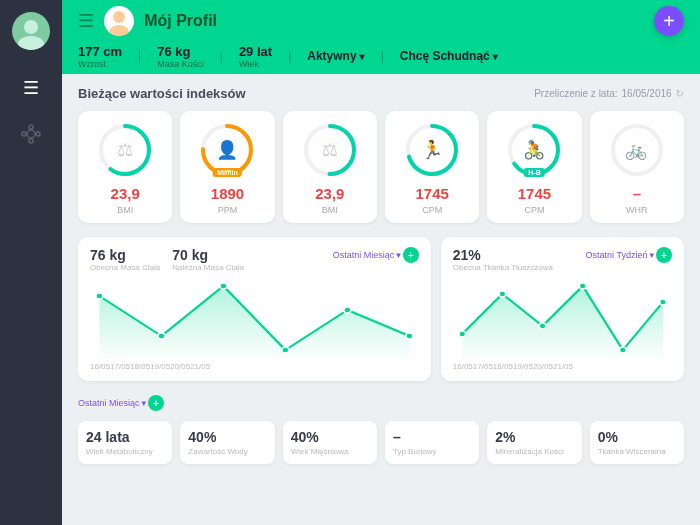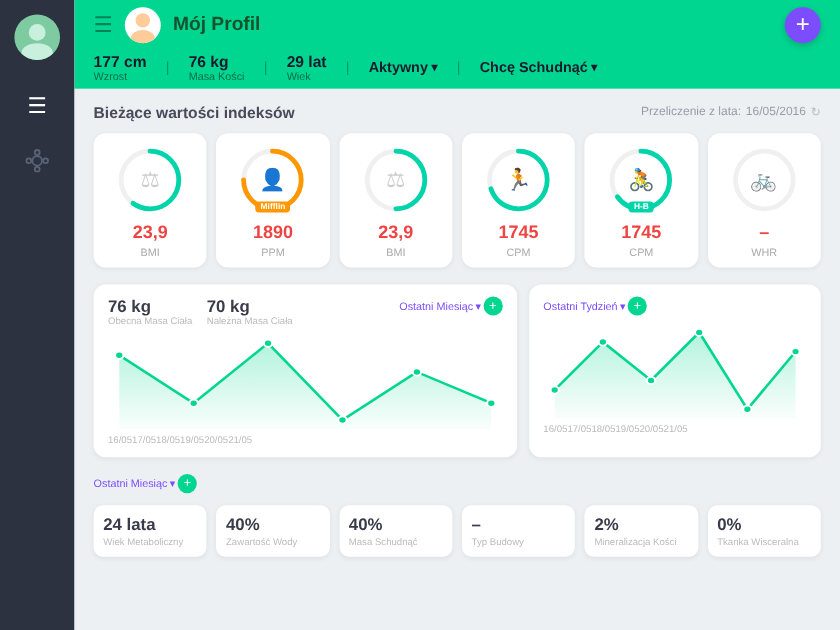--- a/index.html
+++ b/index.html
@@ -495,20 +495,26 @@
             <span>17/05</span>
             <span>18/05</span>
             <span>19/05</span>
             <span>20/05</span>
             <span>21/05</span>
           </div>
       </div>
 
       <div class="chart-panel narrow">
         <div class="chart-header">
+          <div class="chart-stats" id="tkanka-stats">
+              <div class="chart-stat-item">
+                <div class="chart-stat-value">21%</div>
+                <div class="chart-stat-label">Obecna Tkanka Tłuszczowa</div>
+              </div>
+            </div>
           <div class="chart-dropdown">
             <span>Ostatni Tydzień</span>
             <span>▾</span>
             <div class="add-circle">+</div>
           </div>
         </div>
         <div class="chart-area">
           <svg id="tkanka-svg" viewBox="0 0 190 80" preserveAspectRatio="none">
             <defs>
               <linearGradient id="fatGrad" x1="0" y1="0" x2="0" y2="1">
@@ -548,21 +554,21 @@
         <div class="analyzer-card">
           <div class="analyzer-value">24 lata</div>
           <div class="analyzer-label">Wiek Metaboliczny</div>
         </div>
         <div class="analyzer-card">
           <div class="analyzer-value">40%</div>
           <div class="analyzer-label">Zawartość Wody</div>
         </div>
         <div class="analyzer-card">
           <div class="analyzer-value">40%</div>
-          <div class="analyzer-label">Masa Schudnąć</div>
+          <div class="analyzer-label">Wiek Mięśniowa</div>
         </div>
         <div class="analyzer-card">
           <div class="analyzer-value">–</div>
           <div class="analyzer-label">Typ Budowy</div>
         </div>
         <div class="analyzer-card">
           <div class="analyzer-value">2%</div>
           <div class="analyzer-label">Mineralizacja Kości</div>
         </div>
         <div class="analyzer-card">

